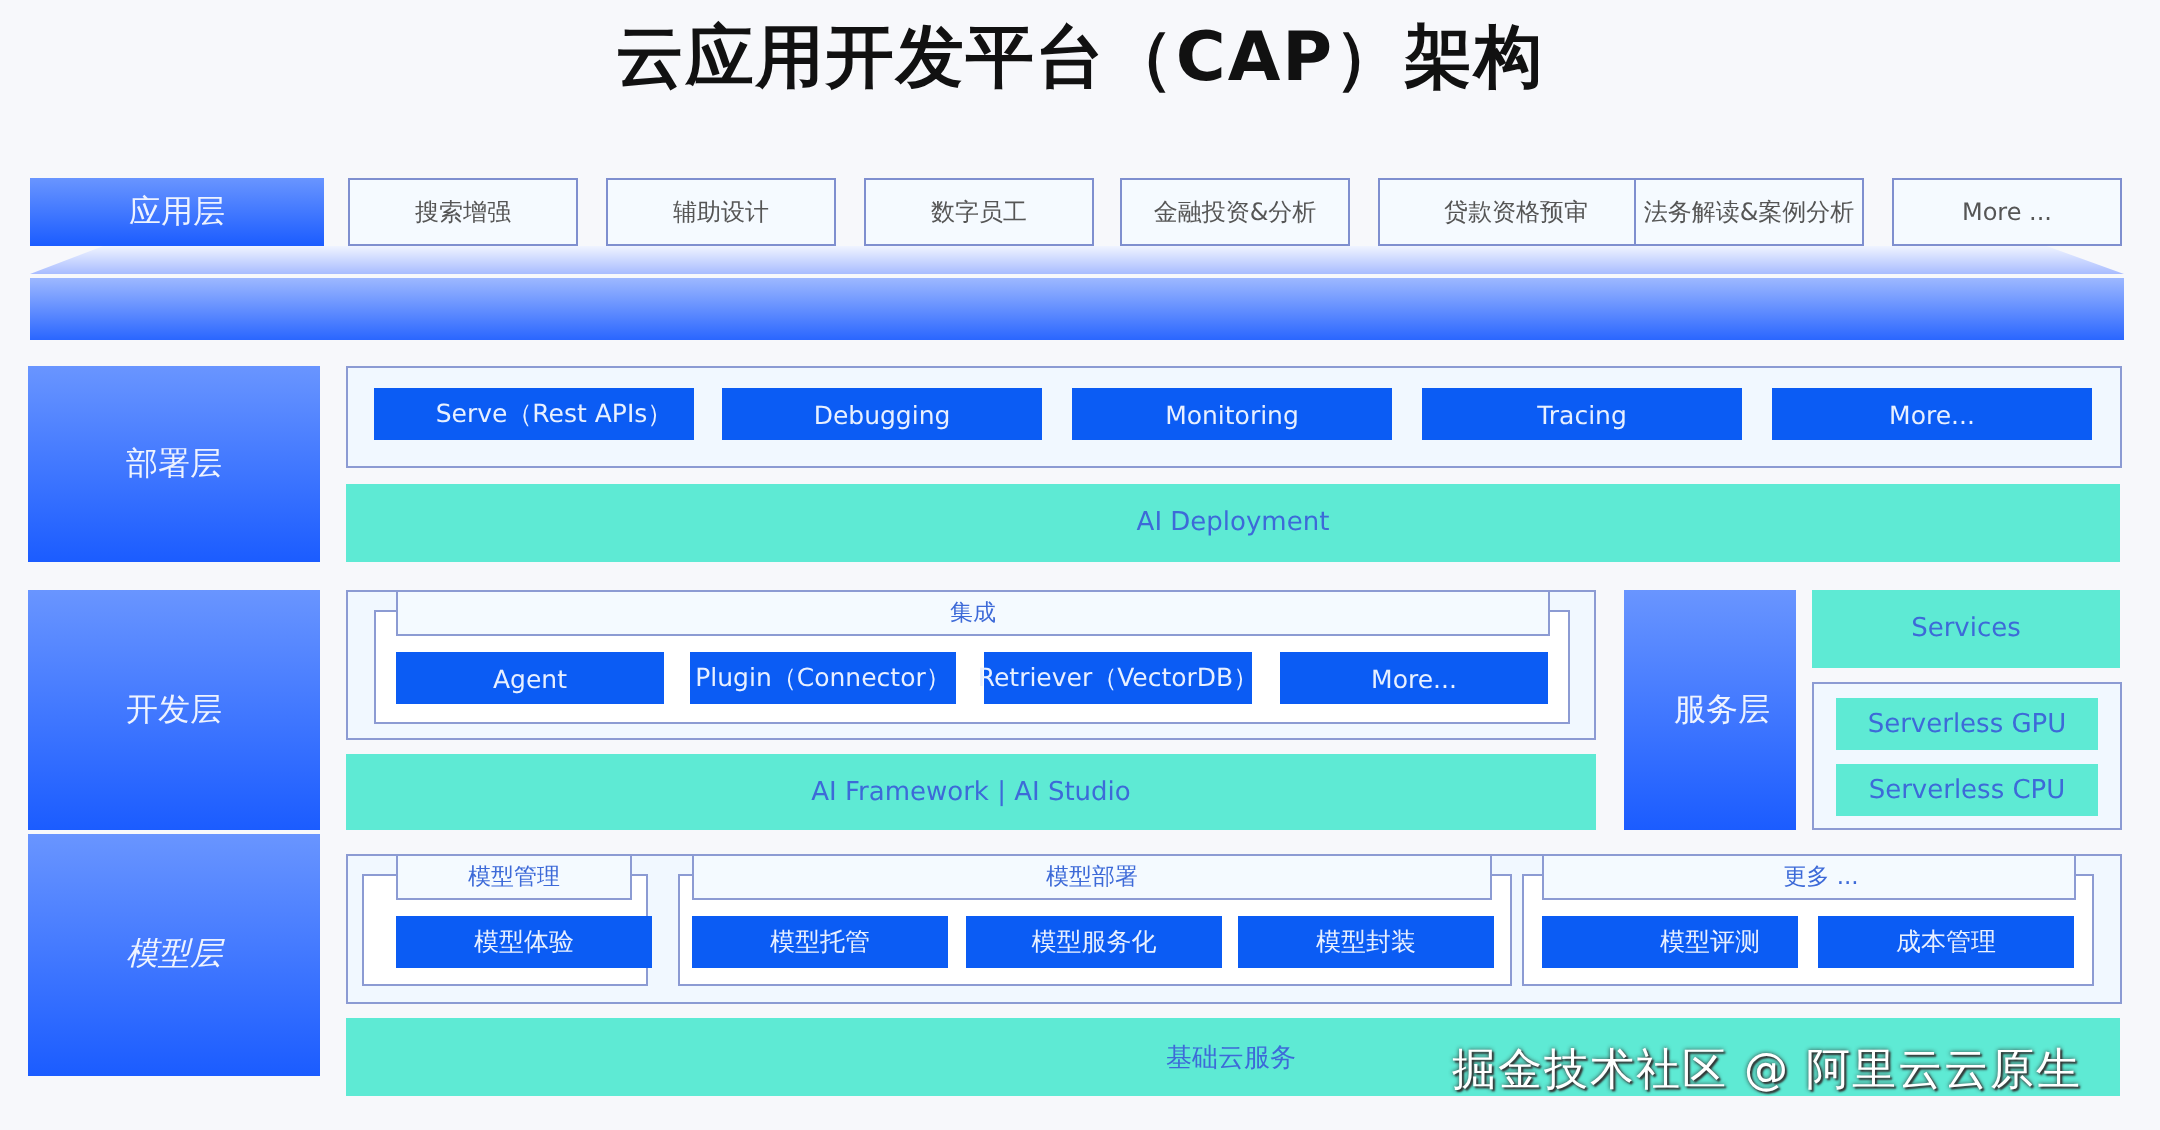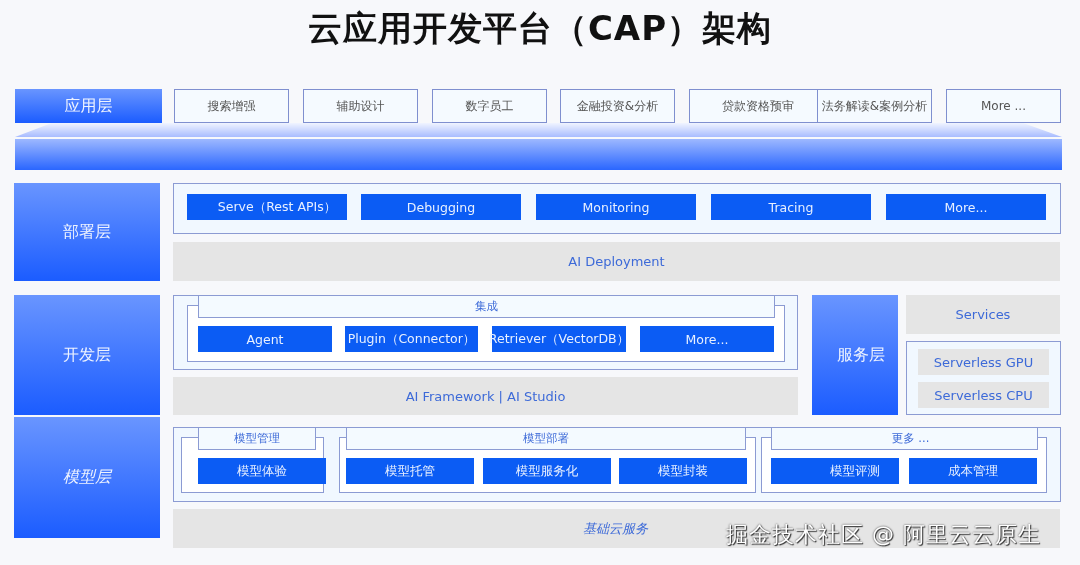--- a/index.html
+++ b/index.html
@@ -6,21 +6,21 @@
   html, body { width: 1080px; height: 565px; overflow: hidden; }
   body { background: #f7f8fb; font-family: "DejaVu Sans", "Liberation Sans", sans-serif; position: relative; }
   .abs { position: absolute; }
   .title { left: 0; top: 6px; width: 1080px; text-align: center; font-size: 34px; font-weight: bold; color: #111; letter-spacing: 1px; }
   .layer-label { background: linear-gradient(#6995ff, #1b5cff); color: #eef3ff; display: flex; align-items: center; justify-content: center; font-size: 16px; }
   .app-item { background: #f5faff; border: 1px solid #7f8fcf; color: #555; font-size: 12px; display: flex; align-items: center; justify-content: center; }
   .trap { left: 15px; top: 123px; width: 1047px; height: 14px; background: linear-gradient(#f0f4ff, #a8bcff); clip-path: polygon(3.5% 0, 96.3% 0, 100% 100%, 0 100%); }
   .band { left: 15px; top: 139px; width: 1047px; height: 31px; background: linear-gradient(#9db8ff, #2a66ff); }
   .outline { border: 1px solid #8c9bd3; background: #f1f8ff; }
   .bbtn { background: #0b5cf4; color: #e8f0ff; font-size: 12.5px; display: flex; align-items: center; justify-content: center; white-space: nowrap; }
-  .pale { background: #e5e5e5; color: #3d6ad8; font-size: 13px; display: flex; align-items: center; justify-content: center; }
+  .pale { background: #5eead4; color: #3d6ad8; font-size: 13px; display: flex; align-items: center; justify-content: center; }
   .group { border: 1px solid #8c9bd3; background: #fff; }
   .tab { border: 1px solid #8c9bd3; background: #f4faff; color: #3d6ad8; font-size: 11.5px; display: flex; align-items: center; justify-content: center; }
   .wm { color: #fff; font-size: 22px; text-shadow: 0 0 2px #333, 1px 1px 1px #333; letter-spacing: 1px; }
 </style>
 </head>
 <body>
 
 <div class="abs title">云应用开发平台（CAP）架构</div>
 
 <div class="abs layer-label" style="left:15px;top:89px;width:147px;height:34px;">应用层</div>
@@ -71,16 +71,16 @@
 <div class="abs bbtn" style="left:346px;top:458px;width:128px;height:26px;">模型托管</div>
 <div class="abs bbtn" style="left:483px;top:458px;width:128px;height:26px;">模型服务化</div>
 <div class="abs bbtn" style="left:619px;top:458px;width:128px;height:26px;">模型封装</div>
 
 <div class="abs group" style="left:761px;top:437px;width:286px;height:56px;"></div>
 <div class="abs tab" style="left:771px;top:427px;width:267px;height:23px;padding-left:12px;">更多 ...</div>
 <div class="abs bbtn" style="left:771px;top:458px;width:128px;height:26px;padding-left:40px;">模型评测</div>
 <div class="abs bbtn" style="left:909px;top:458px;width:128px;height:26px;">成本管理</div>
 
 <div class="abs pale" style="left:173px;top:509px;width:887px;height:39px;">
-  <span style="margin-right:2px;font-style:italic;">基础云服务</span>
+  <span style="margin-right:2px;">基础云服务</span>
 </div>
 
 <div class="abs wm" style="left:726px;top:520px;">掘金技术社区 @ 阿里云云原生</div>
 
 </body></html>

